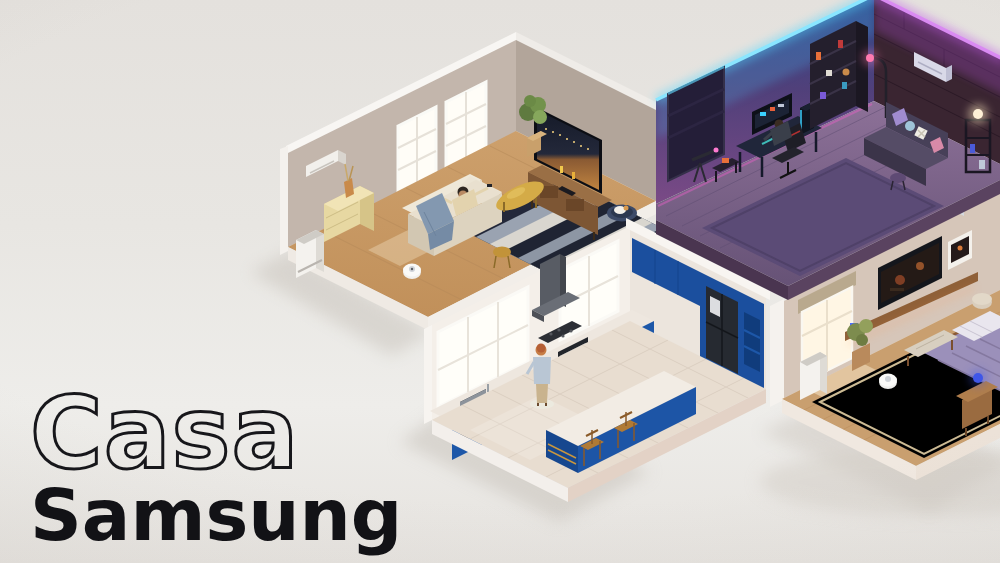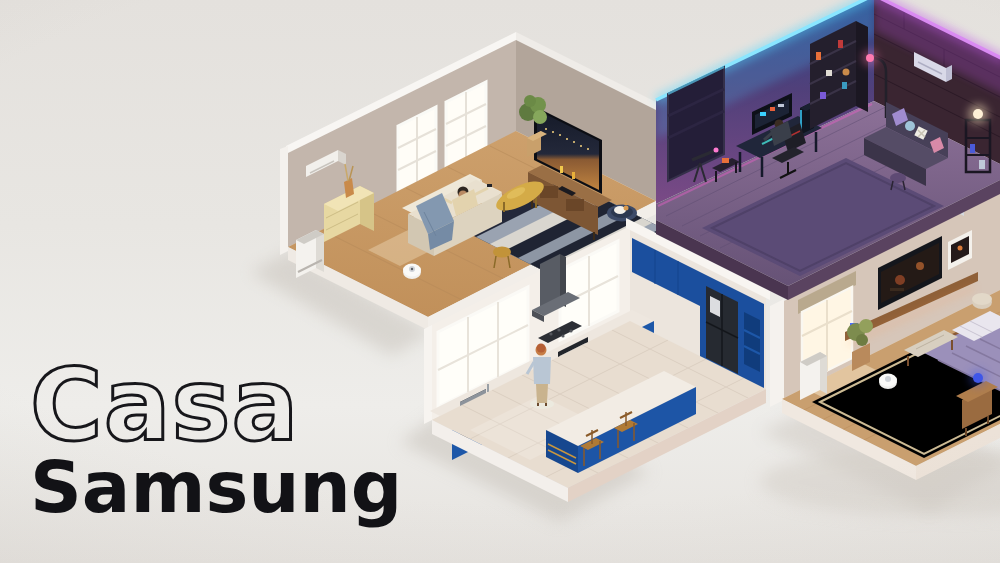--- a/index.html
+++ b/index.html
@@ -2,21 +2,21 @@
 <html><head>
 <meta charset="utf-8">
 <style>
   html,body{margin:0;padding:0;background:#e9e7e3;}
   .stage{position:relative;width:1000px;height:563px;overflow:hidden;
          background:linear-gradient(180deg,#e4e1dd 0%,#e8e6e2 40%,#eeedea 72%,#e6e3df 100%);
          font-family:"DejaVu Sans",sans-serif;}
   .stage::after{content:"";position:absolute;inset:0;pointer-events:none;
          background:radial-gradient(120% 90% at 55% 40%, rgba(255,255,255,0) 55%, rgba(176,170,162,.22) 100%);}
   svg.scene{position:absolute;left:0;top:0;}
-  .logo{position:absolute;left:30px;top:364px;z-index:5;color:#17171b;}
+  .logo{position:absolute;left:30px;top:392px;z-index:5;color:#17171b;}
   .logo-casa{display:block;font-weight:700;font-size:99px;line-height:.84;letter-spacing:1px;
          color:transparent;-webkit-text-stroke:3px #17171b;text-stroke:3px #17171b;}
   .logo-samsung{display:block;font-weight:700;font-size:72px;line-height:1;letter-spacing:0;
          color:#121216;margin-top:4px;}
 </style>
 </head>
 <body>
 
 <div class="stage">
 

